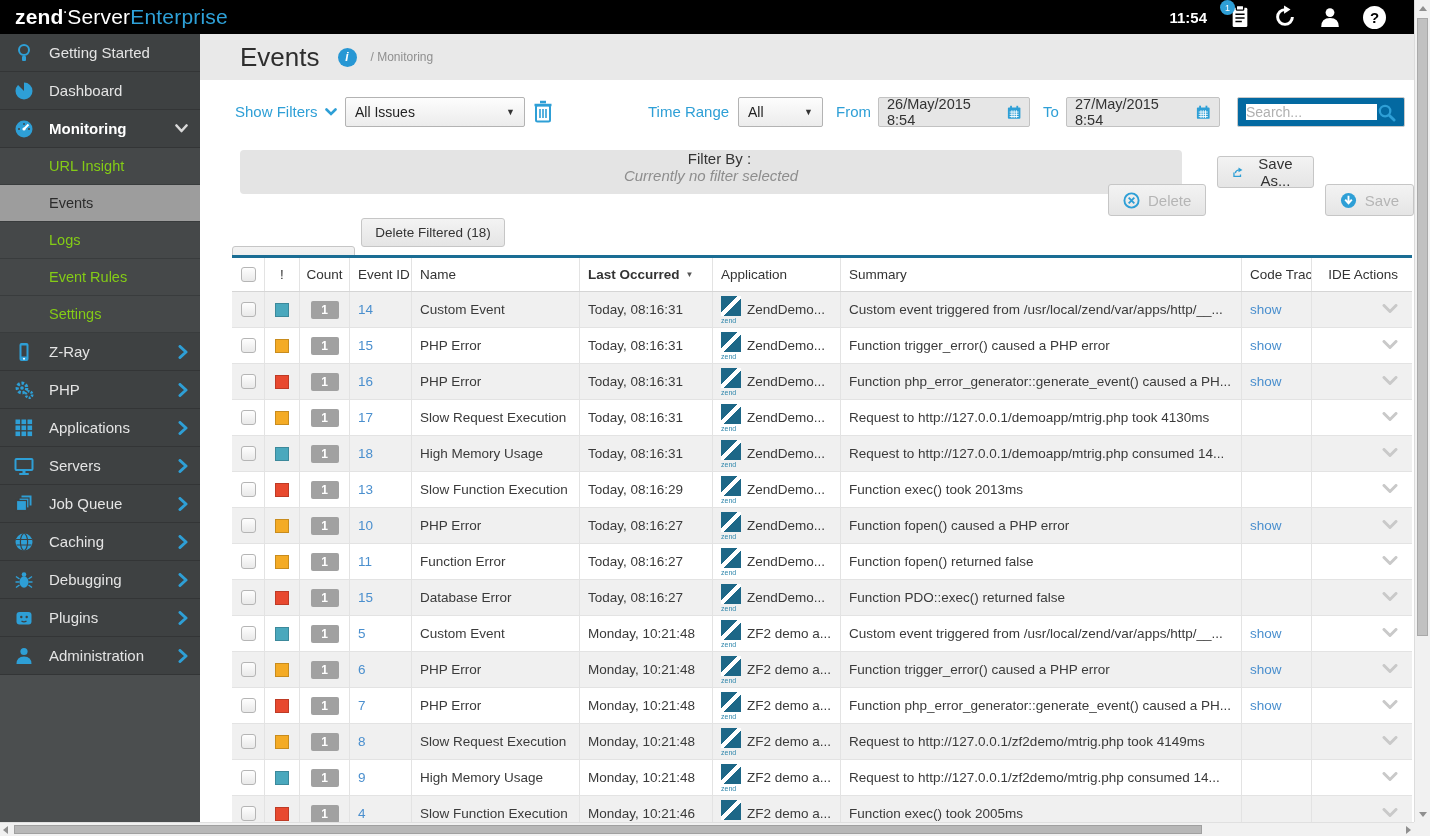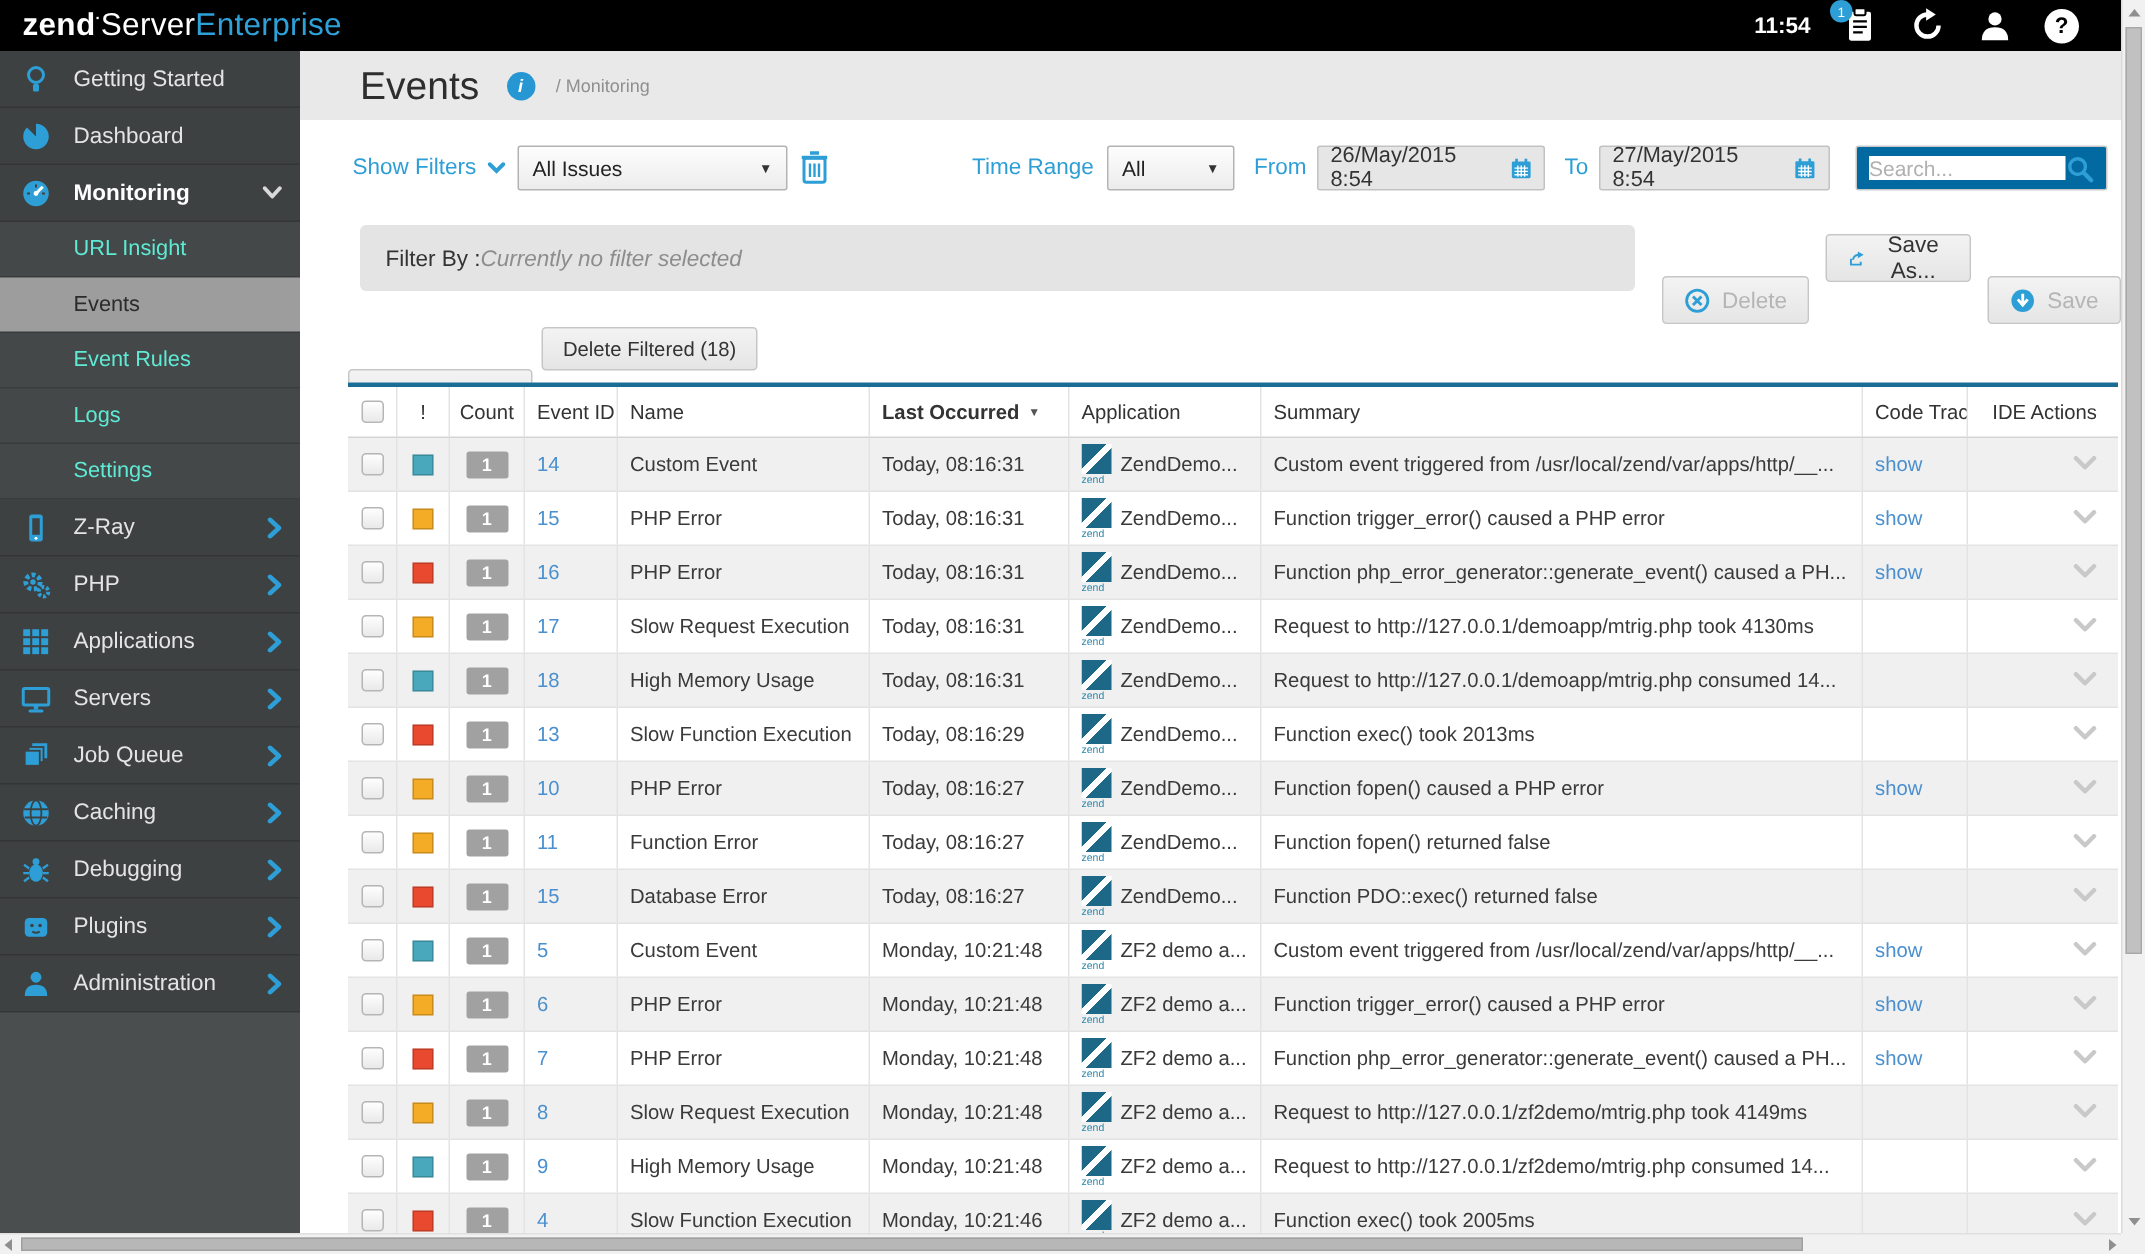--- a/index.html
+++ b/index.html
@@ -25,21 +25,21 @@
   
   .sidebar { position:absolute; left:0; top:34px; width:200px; height:788px; background:#3e4142;
              display:flex; flex-direction:column; }
   .sb-item { height:38px; flex:0 0 38px; display:flex; align-items:center; padding:0 12px 0 14px;
              border-bottom:1px solid #333536; color:#e4e4e4; font-size:15px; cursor:pointer; }
   .sb-item .ic { width:22px; height:20px; margin-right:13px; display:flex; align-items:center; }
   .sb-item .lbl { flex:1; }
   .sb-item.active .lbl { font-weight:bold; color:#fff; }
   .sb-chev { display:flex; align-items:center; }
   .sb-sub { height:37px; flex:0 0 37px; display:flex; align-items:center; padding-left:49px;
-            background:#454849; border-bottom:1px solid #393c3d; color:#5eead4; font-size:14.5px; cursor:pointer; }
+            background:#454849; border-bottom:1px solid #393c3d; color:#84cc16; font-size:14.5px; cursor:pointer; }
   .sb-sub.selected { background:#9d9d9d; color:#2b2b2b; }
   .sb-filler { flex:1; background:#4b4e4f; }
 
   
   .main { position:absolute; left:200px; top:34px; right:16px; bottom:14px; background:#fff; overflow:hidden; }
   .page-header { height:46px; background:#e9e9e9; display:flex; align-items:center; }
   .page-title { font-size:26px; color:#2e2e2e; margin-left:40px; }
   .info-circle { width:19px; height:19px; border-radius:50%; background:#2797d4; color:#fff; font-size:12px;
                  font-weight:bold; font-style:italic; display:flex; align-items:center; justify-content:center; margin-left:18px; }
   .breadcrumb { margin-left:14px; font-size:12px; color:#8f8f8f; }
@@ -52,22 +52,22 @@
             display:flex; align-items:center; padding:0 9px; font-size:14px; color:#222; cursor:pointer; }
   .select .arr { margin-left:auto; font-size:9px; color:#333; }
   .datebox { height:30px; background:#e6e6e6; border:1px solid #c2c2c2; border-radius:2px;
              display:flex; align-items:center; padding:0 8px; font-size:14.5px; color:#333; gap:9px; cursor:pointer; }
   .searchbox { height:30px; width:168px; background:#0369a1; border:1px solid #c9c9c9; border-radius:2px;
                display:flex; align-items:center; padding:0 8px; }
   .searchbox input { border:none; outline:none; flex:1; font-size:14px; color:#444; font-family:inherit; width:100px; }
   .searchbox input::placeholder { color:#b0b0b0; }
 
   
-  .filterby { position:absolute; top:116px; left:40px; width:850px; height:44px; background:#e4e4e4;
-              border-radius:4px; display:flex; align-items:center; }
+  .filterby { position:absolute; top:116px; left:40px; width:942px; height:44px; background:#e4e4e4;
+              border-radius:4px; display:flex; align-items:center;flex-direction:column; }
   .fb-label { font-size:15px; color:#333; margin-left:17px; }
   .fb-value { font-size:15px; font-style:italic; color:#8d8d8d; }
   .fb-actions { position:absolute; top:122px; left:908px; display:flex; gap:11px; }
   .btn { height:32px; background:linear-gradient(#f3f3f3,#e5e5e5); border:1px solid #c6c6c6; border-radius:3px;
          display:flex; align-items:center; gap:8px; padding:0 14px; font-size:15px; color:#333; cursor:pointer; }
   .btn.disabled { color:#b5b5b5; cursor:default;margin-top:28px; }
 
   
   .bulk { position:absolute; top:184px; left:32px; display:flex; gap:6px; }
   .bulk .btn { height:29px; font-size:13.5px; padding:0 13px; gap:0; }
@@ -190,24 +190,24 @@
         </svg>
       </span>
     </div>
     <div class="sb-sub">
       <span>URL Insight</span>
     </div>
     <div class="sb-sub selected">
       <span>Events</span>
     </div>
     <div class="sb-sub">
+      <span>Logs</span>
+    </div>
+    <div class="sb-sub">
       <span>Event Rules</span>
-    </div>
-    <div class="sb-sub">
-      <span>Logs</span>
     </div>
     <div class="sb-sub">
       <span>Settings</span>
     </div>
     <div class="sb-item">
       <span class="ic">
         <svg width="20" height="20" viewBox="0 0 20 20">
           <rect x="5.5" y="1" width="9" height="18" rx="2" fill="#2e9fd6"></rect>
           <rect x="7.5" y="3.5" width="5" height="11" fill="#3e4142"></rect>
           <circle cx="10" cy="16.8" r="1" fill="#fff"></circle>

